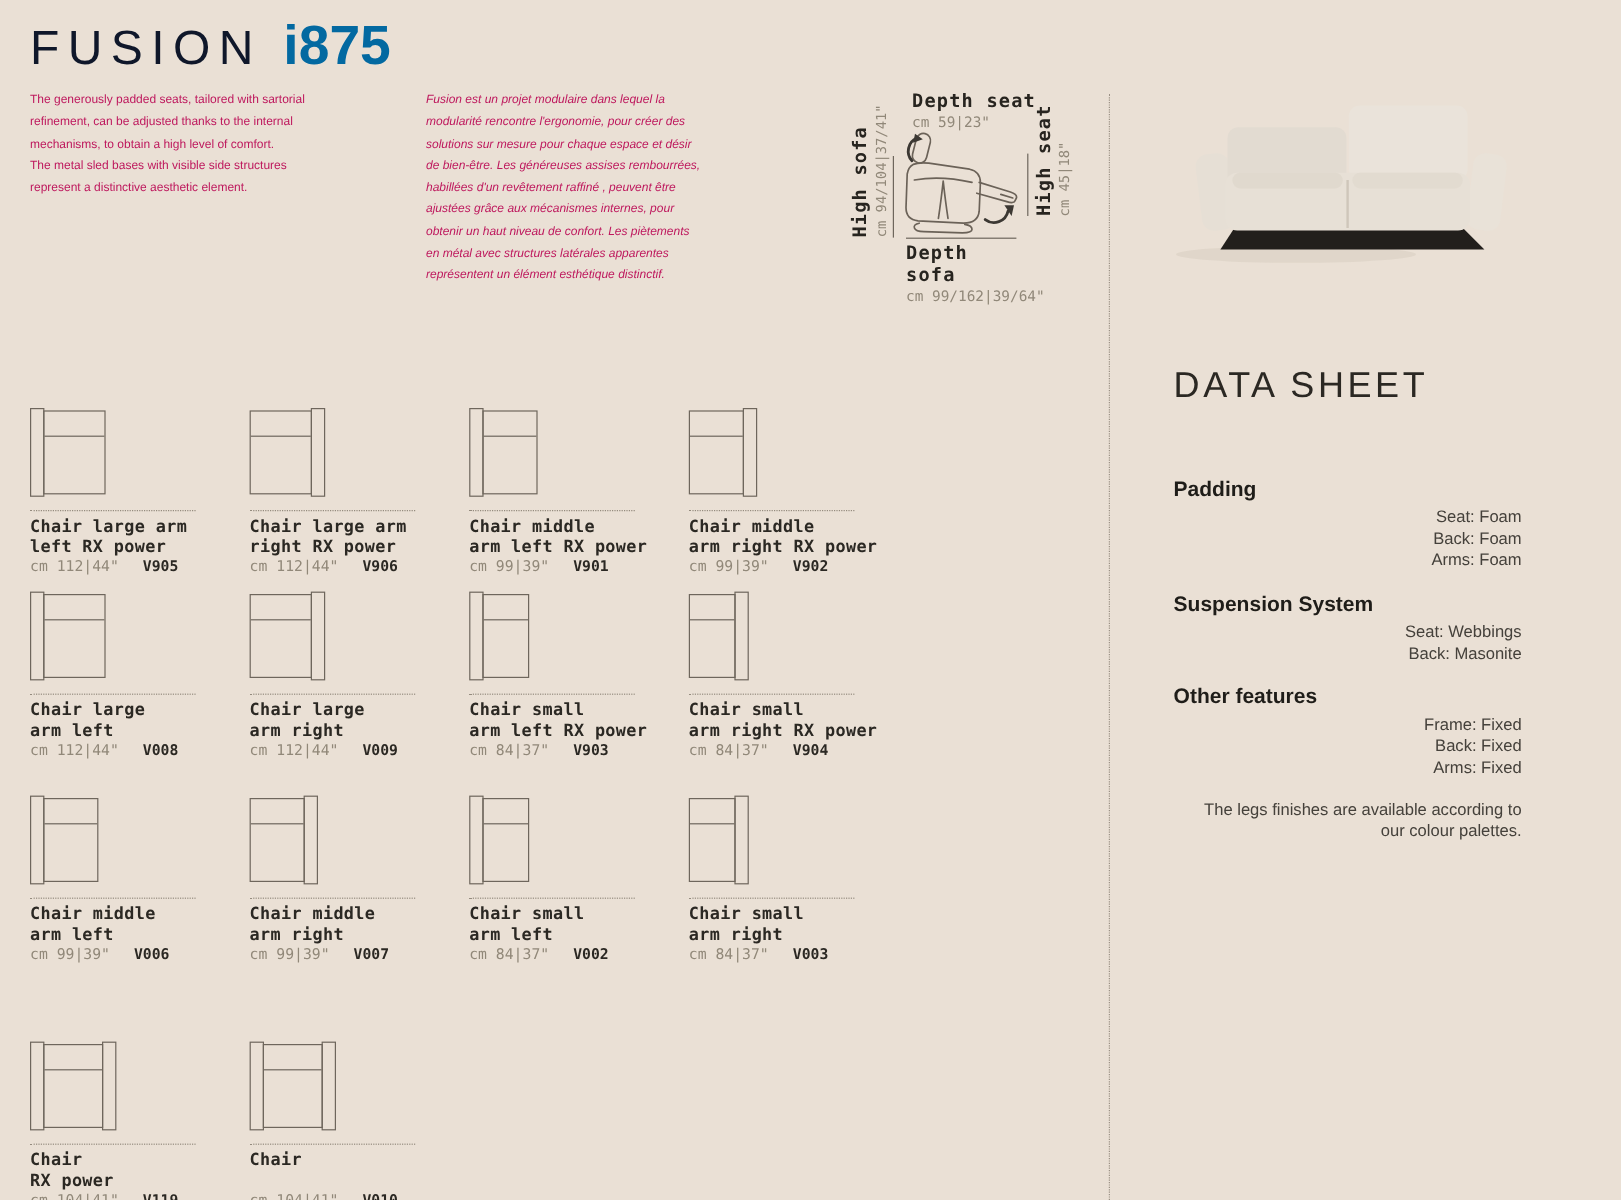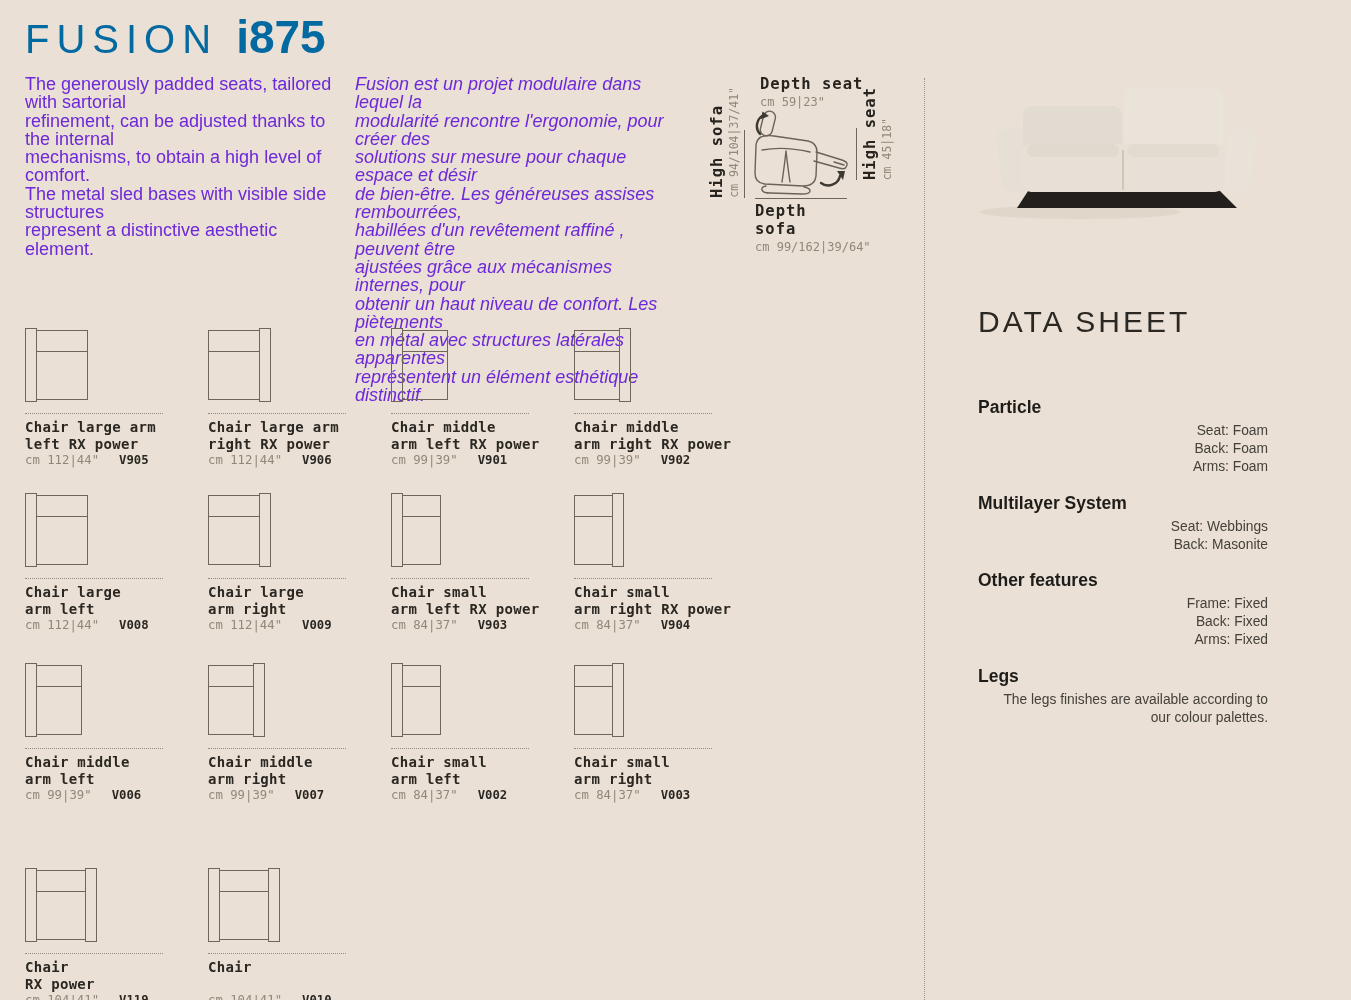--- a/index.html
+++ b/index.html
@@ -8,24 +8,24 @@
     font-family:"Liberation Sans", sans-serif;
     background:#eae0d5;
     color:#2a2723;
     position:relative;
     overflow:hidden;
   }
   .page{ position:absolute; inset:0; width:1351px; height:1000px; background:#eae0d5; }
 
   
   .title{ position:absolute; left:25px; top:10px; display:flex; align-items:baseline; gap:18px; }
-  .brand{ font-size:40px; font-weight:400; letter-spacing:7px; color:#0369a1; }
+  .brand{ font-size:40px; font-weight:400; letter-spacing:7px; color:#0f172a; }
   .model{ font-size:46px; font-weight:700; letter-spacing:0; color:#0369a1; }
 
-  .para{ position:absolute; font-size:18px; line-height:18.3px; color:#6d28d9; white-space:pre-line; }
+  .para{ position:absolute; font-size:10px; line-height:18.3px; color:#be185d; white-space:pre-line; }
   .para-en{ left:25px; top:75px; width:320px; }
   .para-fr{ left:355px; top:75px; width:310px; font-style:italic; }
 
   
   .dims{ position:absolute; left:698px; top:70px; width:215px; height:170px; }
   .mono-b{ font-family:"DejaVu Sans Mono", monospace; font-weight:700; color:#27241f; }
   .mono-g{ font-family:"DejaVu Sans Mono", monospace; color:#918879; }
   .depth-seat{ position:absolute; left:62px; top:5px; }
   .depth-seat .lab{ font-size:15.5px; letter-spacing:1px; }
   .depth-seat .val{ font-size:12px; margin-top:2px; }
@@ -151,44 +151,43 @@
     <rect x="52" y="72" width="92" height="13" rx="6.5" fill="#ddd5ca" opacity="0.7"></rect>
     <rect x="152" y="72" width="92" height="13" rx="6.5" fill="#e0d8cd" opacity="0.7"></rect>
     <line x1="148" y1="78" x2="148" y2="118" stroke="#cfc6ba" stroke-width="2"></line>
   </svg>
 
   <div class="divider"></div>
 
   <div class="ds-title">DATA SHEET</div>
   <div class="ds-sections" id="ds-sections">
       <div class="ds-section">
-        <div class="ds-heading">Particle</div>
+        <div class="ds-heading">Padding</div>
         <div class="ds-line">Seat: Foam</div>
         <div class="ds-line">Back: Foam</div>
         <div class="ds-line">Arms: Foam</div>
       </div>
       <div class="ds-section">
-        <div class="ds-heading">Multilayer System</div>
+        <div class="ds-heading">Suspension System</div>
         <div class="ds-line">Seat: Webbings</div>
         <div class="ds-line">Back: Masonite</div>
       </div>
       <div class="ds-section">
         <div class="ds-heading">Other features</div>
         <div class="ds-line">Frame: Fixed</div>
         <div class="ds-line">Back: Fixed</div>
         <div class="ds-line">Arms: Fixed</div>
       </div>
       <div class="ds-section">
-        <div class="ds-heading">Legs</div>
         <div class="ds-line">The legs finishes are available according to</div>
         <div class="ds-line">our colour palettes.</div>
       </div>
     </div>
 
-  <div class="mod-row" id="mod-row-0" style="top:328px">
+  <div class="mod-row" id="mod-row-0" style="top:340px">
       <div class="mod">
         <div class="mod-diagram">
           <div class="mod-arm" style="left: 0px;"></div>
           <div class="mod-body" style="left: 11px; width: 52px;">
             <div class="mod-back"></div>
           </div>
         </div>
         <div class="mod-rule"></div>
         <div class="mod-name">Chair large arm
 left RX power</div>

